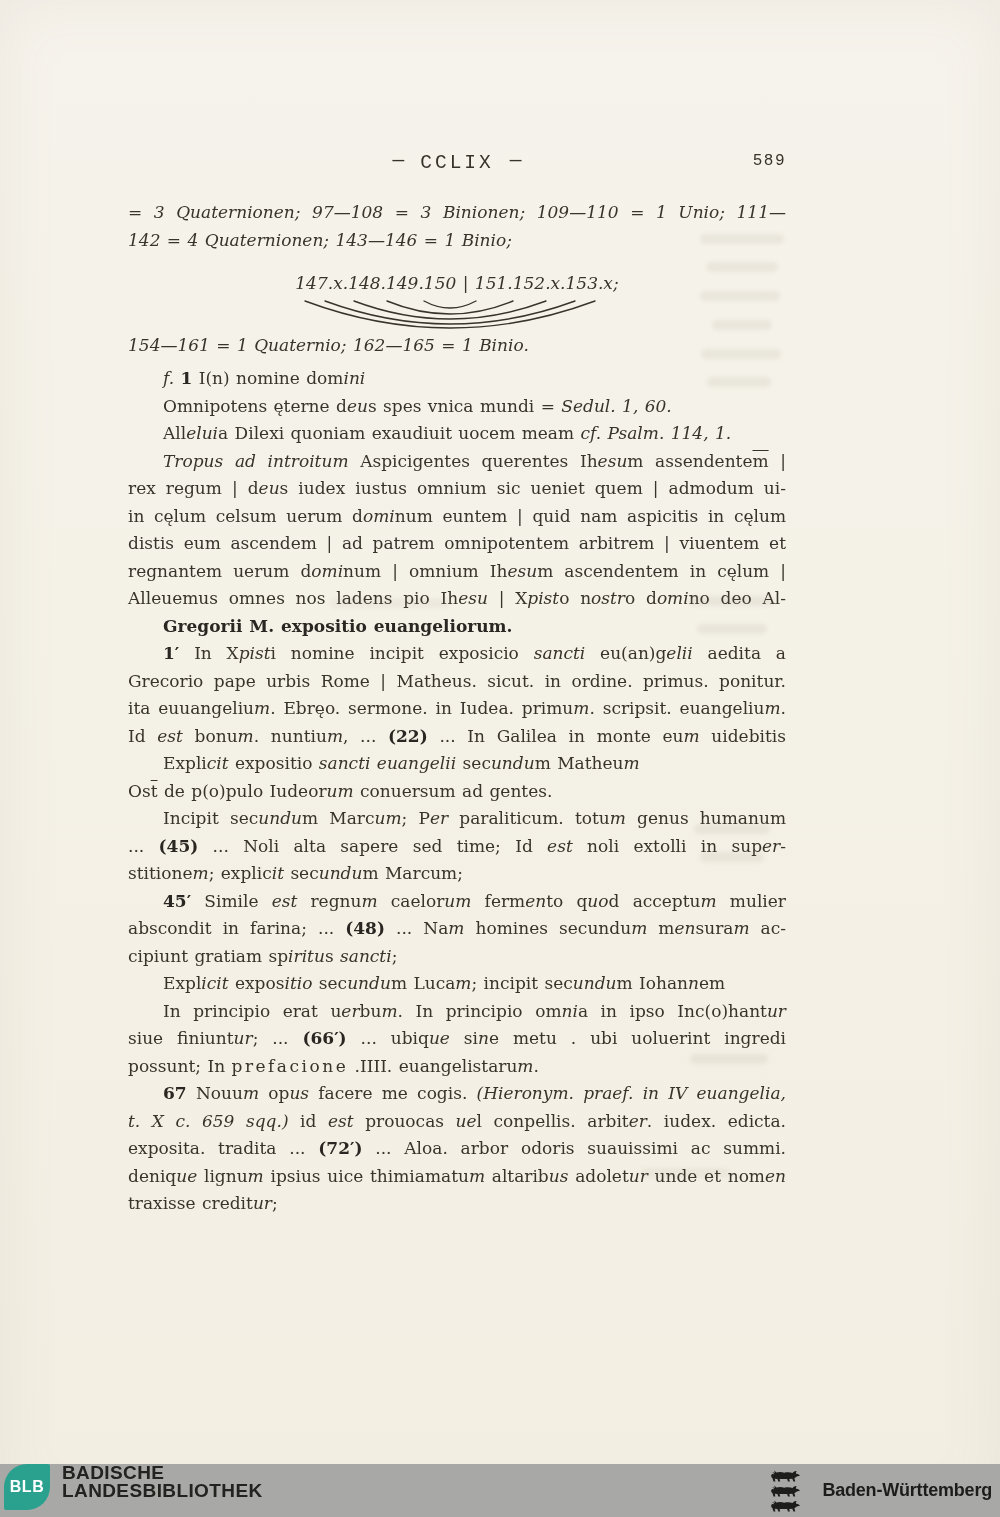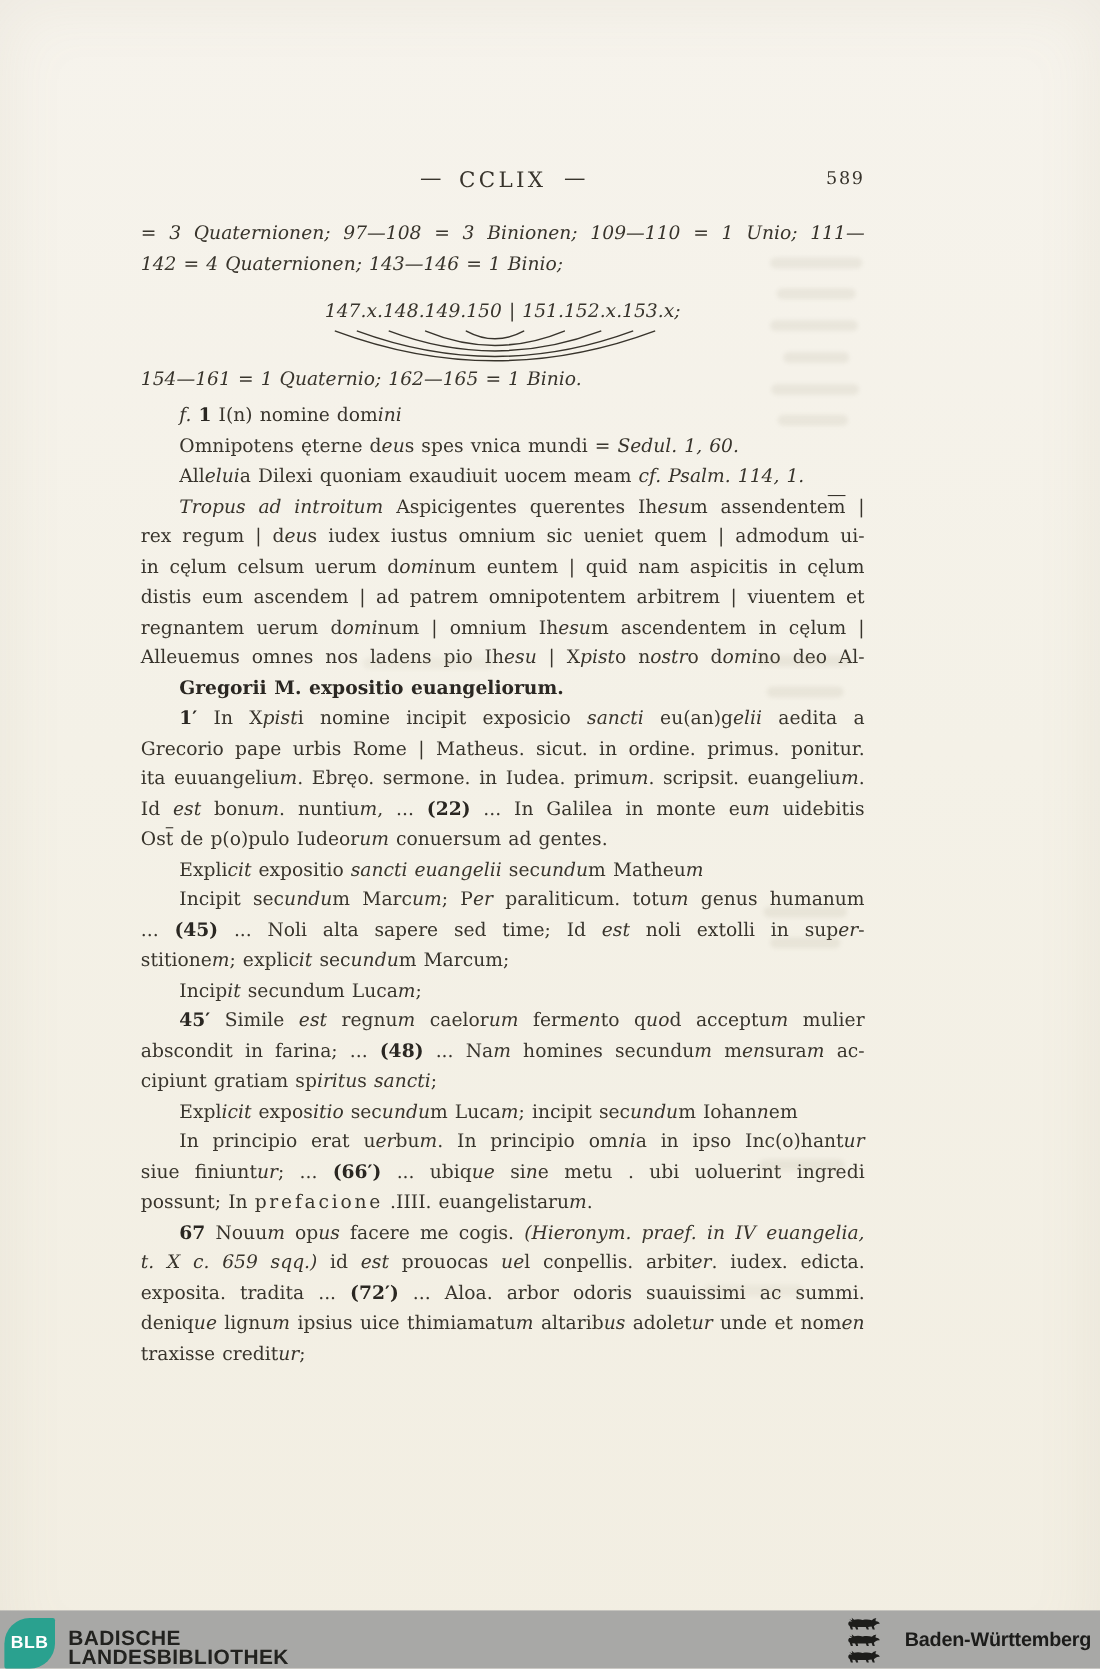--- a/index.html
+++ b/index.html
@@ -8,21 +8,21 @@
   }
   html,body{margin:0;padding:0;}
   body{
     width:1000px;height:1517px;position:relative;overflow:hidden;
     background:linear-gradient(180deg,#f6f3ec 0%,#f4f1e7 45%,#f2eee2 100%);
     font-family:"DejaVu Serif","Liberation Serif",serif;
     color:var(--ink);
   }
   .scan{position:absolute;inset:0;box-shadow:inset 0 0 60px rgba(160,150,120,0.10);}
   
-  .page-header{position:absolute;left:128px;top:152px;width:658px;height:30px;font-size:19.5px;}
+  .page-header{position:absolute;left:128px;top:152px;width:658px;height:30px;font-size:19.5px;font-family:Liberation Mono, monospace;}
   .running-title{position:absolute;left:0;right:0;text-align:center;white-space:nowrap;}
   .running-title .orn{display:inline-block;margin:0 16px;transform:translateY(-2px);}
   .running-title .ttl{letter-spacing:3px;}
   .page-number{position:absolute;right:0;top:0;letter-spacing:1.5px;font-size:16px;}
   
   .text-flow{position:absolute;left:128px;top:199px;width:658px;font-size:17px;line-height:27.5px;word-spacing:1px;}
   .line{height:27.5px;text-align:left;}
   .line.just{text-align:justify;text-align-last:justify;}
   .line.center{text-align:center;text-align-last:center;margin-top:16px;}
   .line.ind{padding-left:35px;}
@@ -32,21 +32,21 @@
   .sg-o{text-decoration:overline;}
   .sg-s{letter-spacing:2.5px;}
   
   .arc-box{height:34px;margin:0;}
   .arc-box svg{display:block;}
   
   .ghost{position:absolute;height:10px;border-radius:5px;background:#857e62;opacity:0.10;filter:blur(2px);}
   
   .footer{position:absolute;left:0;right:0;bottom:0;height:53px;background:var(--footer-bar);
           font-family:"Liberation Sans","DejaVu Sans",sans-serif;color:var(--footer-text);}
-  .footer-left{position:absolute;left:4px;top:0;bottom:0;display:flex;align-items:flex-end;gap:12px;cursor:pointer;}
+  .footer-left{position:absolute;left:4px;top:0;bottom:16px;display:flex;align-items:flex-start;gap:12px;cursor:pointer;}
   .blb-logo{width:46px;height:46px;background:var(--teal);border-radius:50% 2px 50% 2px;
             display:flex;align-items:center;justify-content:center;}
   .blb-logo span{color:#fff;font-weight:bold;font-size:16px;letter-spacing:0.5px;}
   .lib-name{font-weight:bold;font-size:19px;line-height:18px;letter-spacing:0.4px;color:#22221f;}
   .footer-right{position:absolute;right:8px;top:0;bottom:0;display:flex;align-items:center;gap:20px;cursor:pointer;}
   .coat{display:block;}
   .state-label{font-weight:bold;font-size:18px;letter-spacing:-0.2px;color:#1c1c1a;}
 </style>
 </head>
 <body>
@@ -79,26 +79,25 @@
       <div class="line just"><span class="sg-r">rex regum | d</span><span class="sg-i">eu</span><span class="sg-r">s iudex iustus omnium sic ueniet quem | admodum ui-</span></div>
       <div class="line just"><span class="sg-r">in cęlum celsum uerum d</span><span class="sg-i">omi</span><span class="sg-r">num euntem | quid nam aspicitis in cęlum</span></div>
       <div class="line just"><span class="sg-r">distis eum ascendem | ad patrem omnipotentem arbitrem | viuentem et</span></div>
       <div class="line just"><span class="sg-r">regnantem uerum d</span><span class="sg-i">omi</span><span class="sg-r">num | omnium Ih</span><span class="sg-i">esu</span><span class="sg-r">m ascendentem in cęlum |</span></div>
       <div class="line just"><span class="sg-r">Alleuemus omnes nos ladens pio Ih</span><span class="sg-i">esu</span><span class="sg-r"> | X</span><span class="sg-i">pist</span><span class="sg-r">o n</span><span class="sg-i">ostr</span><span class="sg-r">o d</span><span class="sg-i">omi</span><span class="sg-r">no deo Al-</span></div>
       <div class="line ind"><span class="sg-b">Gregorii M. expositio euangeliorum.</span></div>
       <div class="line ind just"><span class="sg-b">1′</span><span class="sg-r"> In X</span><span class="sg-i">pist</span><span class="sg-r">i nomine incipit exposicio </span><span class="sg-i">sancti</span><span class="sg-r"> eu(an)g</span><span class="sg-i">elii</span><span class="sg-r"> aedita a</span></div>
       <div class="line just"><span class="sg-r">Grecorio pape urbis Rome | Matheus. sicut. in ordine. primus. ponitur.</span></div>
       <div class="line just"><span class="sg-r">ita euuangeliu</span><span class="sg-i">m</span><span class="sg-r">. Ebręo. sermone. in Iudea. primu</span><span class="sg-i">m</span><span class="sg-r">. scripsit. euangeliu</span><span class="sg-i">m</span><span class="sg-r">.</span></div>
       <div class="line just"><span class="sg-r">Id </span><span class="sg-i">est</span><span class="sg-r"> bonu</span><span class="sg-i">m</span><span class="sg-r">. nuntiu</span><span class="sg-i">m</span><span class="sg-r">, ... </span><span class="sg-b">(22)</span><span class="sg-r"> ... In Galilea in monte eu</span><span class="sg-i">m</span><span class="sg-r"> uidebitis</span></div>
+      <div class="line ind"><span class="sg-r">Expli</span><span class="sg-i">cit</span><span class="sg-r"> expositio </span><span class="sg-i">sancti</span><span class="sg-r"> </span><span class="sg-i">euangelii</span><span class="sg-r"> sec</span><span class="sg-i">undu</span><span class="sg-r">m Matheu</span><span class="sg-i">m</span></div>
       <div class="line"><span class="sg-r">Os</span><span class="sg-o">t</span><span class="sg-r"> de p(o)pulo Iudeor</span><span class="sg-i">um</span><span class="sg-r"> conuersum ad gentes.</span></div>
-      <div class="line ind"><span class="sg-r">Expli</span><span class="sg-i">cit</span><span class="sg-r"> expositio </span><span class="sg-i">sancti</span><span class="sg-r"> </span><span class="sg-i">euangelii</span><span class="sg-r"> sec</span><span class="sg-i">undu</span><span class="sg-r">m Matheu</span><span class="sg-i">m</span></div>
       <div class="line ind just"><span class="sg-r">Incipit sec</span><span class="sg-i">undu</span><span class="sg-r">m Marc</span><span class="sg-i">um</span><span class="sg-r">; P</span><span class="sg-i">er</span><span class="sg-r"> paraliticum. totu</span><span class="sg-i">m</span><span class="sg-r"> genus humanum</span></div>
       <div class="line just"><span class="sg-r">... </span><span class="sg-b">(45)</span><span class="sg-r"> ... Noli alta sapere sed time; Id </span><span class="sg-i">est</span><span class="sg-r"> noli extolli in sup</span><span class="sg-i">er</span><span class="sg-r">-</span></div>
       <div class="line"><span class="sg-r">stitione</span><span class="sg-i">m</span><span class="sg-r">; explic</span><span class="sg-i">it</span><span class="sg-r"> sec</span><span class="sg-i">undu</span><span class="sg-r">m Marcum;</span></div>
-      <div class="line ind"><span class="sg-r">Incip</span><span class="sg-i">it</span><span class="sg-r"> secundum Luca</span><span class="sg-i">m</span><span class="sg-r">;</span></div>
       <div class="line ind just"><span class="sg-b">45′</span><span class="sg-r"> Simile </span><span class="sg-i">est</span><span class="sg-r"> regnu</span><span class="sg-i">m</span><span class="sg-r"> caelor</span><span class="sg-i">um</span><span class="sg-r"> ferm</span><span class="sg-i">en</span><span class="sg-r">to q</span><span class="sg-i">uo</span><span class="sg-r">d acceptu</span><span class="sg-i">m</span><span class="sg-r"> mulier</span></div>
       <div class="line just"><span class="sg-r">abscondit in farina; ... </span><span class="sg-b">(48)</span><span class="sg-r"> ... Na</span><span class="sg-i">m</span><span class="sg-r"> homines secundu</span><span class="sg-i">m</span><span class="sg-r"> m</span><span class="sg-i">en</span><span class="sg-r">sura</span><span class="sg-i">m</span><span class="sg-r"> ac-</span></div>
       <div class="line"><span class="sg-r">cipiunt gratiam sp</span><span class="sg-i">iritu</span><span class="sg-r">s </span><span class="sg-i">sancti</span><span class="sg-r">;</span></div>
       <div class="line ind"><span class="sg-r">Expl</span><span class="sg-i">icit</span><span class="sg-r"> expos</span><span class="sg-i">itio</span><span class="sg-r"> sec</span><span class="sg-i">undu</span><span class="sg-r">m Luca</span><span class="sg-i">m</span><span class="sg-r">; incipit sec</span><span class="sg-i">undu</span><span class="sg-r">m Iohan</span><span class="sg-i">n</span><span class="sg-r">em</span></div>
       <div class="line ind just"><span class="sg-r">In principio erat u</span><span class="sg-i">er</span><span class="sg-r">bu</span><span class="sg-i">m</span><span class="sg-r">. In principio om</span><span class="sg-i">ni</span><span class="sg-r">a in ipso Inc(o)hant</span><span class="sg-i">ur</span></div>
       <div class="line just"><span class="sg-r">siue finiunt</span><span class="sg-i">ur</span><span class="sg-r">; ... </span><span class="sg-b">(66′)</span><span class="sg-r"> ... ubiq</span><span class="sg-i">ue</span><span class="sg-r"> si</span><span class="sg-i">n</span><span class="sg-r">e metu . ubi uoluerint ingredi</span></div>
       <div class="line"><span class="sg-r">possunt; In </span><span class="sg-s">prefacione</span><span class="sg-r"> .IIII. euangelistaru</span><span class="sg-i">m</span><span class="sg-r">.</span></div>
       <div class="line ind just"><span class="sg-b">67</span><span class="sg-r"> Nouu</span><span class="sg-i">m</span><span class="sg-r"> op</span><span class="sg-i">us</span><span class="sg-r"> facere me cogis. </span><span class="sg-i">(Hieronym. praef. in IV euangelia,</span></div>
       <div class="line just"><span class="sg-i">t. X c. 659 sqq.)</span><span class="sg-r"> id </span><span class="sg-i">est</span><span class="sg-r"> prouocas </span><span class="sg-i">ue</span><span class="sg-r">l conpellis. arbit</span><span class="sg-i">er</span><span class="sg-r">. iudex. edicta.</span></div>
       <div class="line just"><span class="sg-r">exposita. tradita ... </span><span class="sg-b">(72′)</span><span class="sg-r"> ... Aloa. arbor odoris suauissimi ac summi.</span></div>

